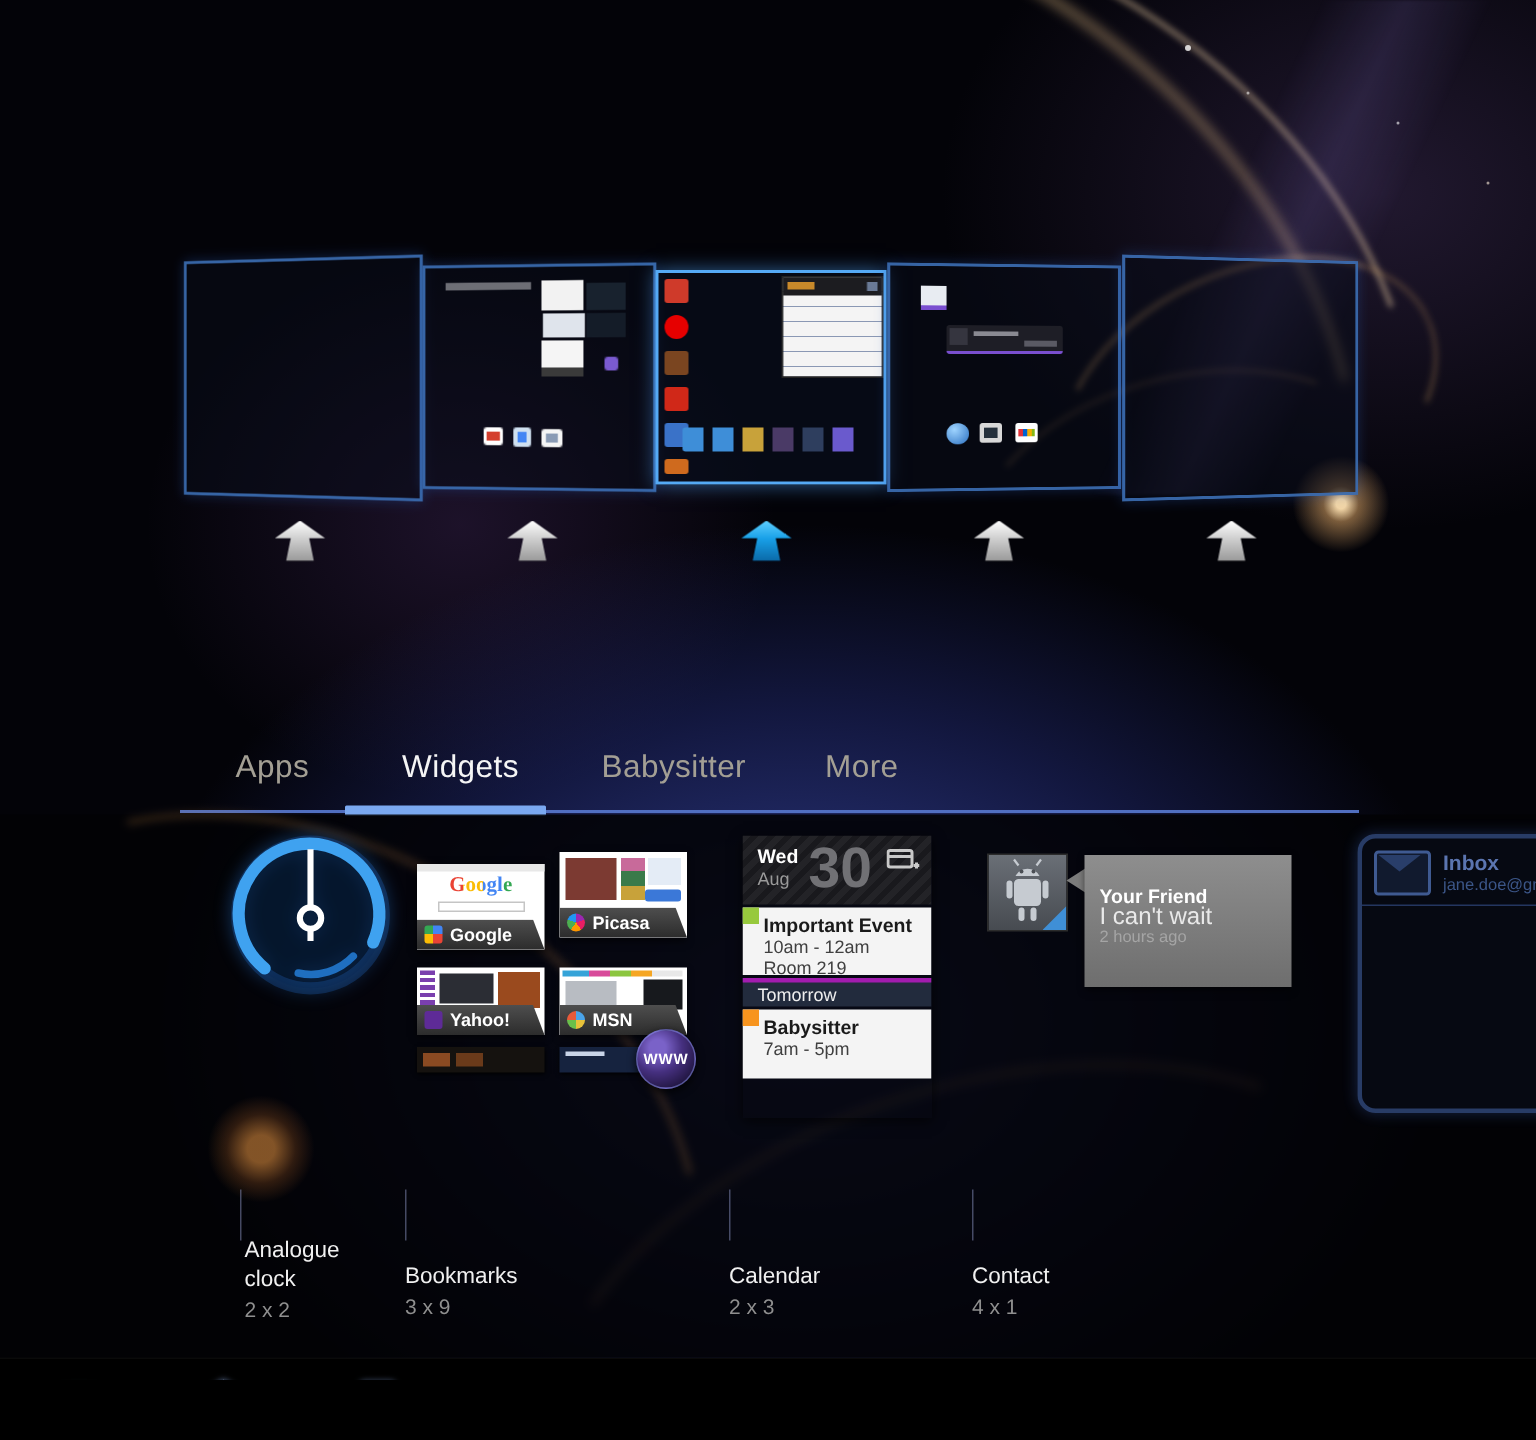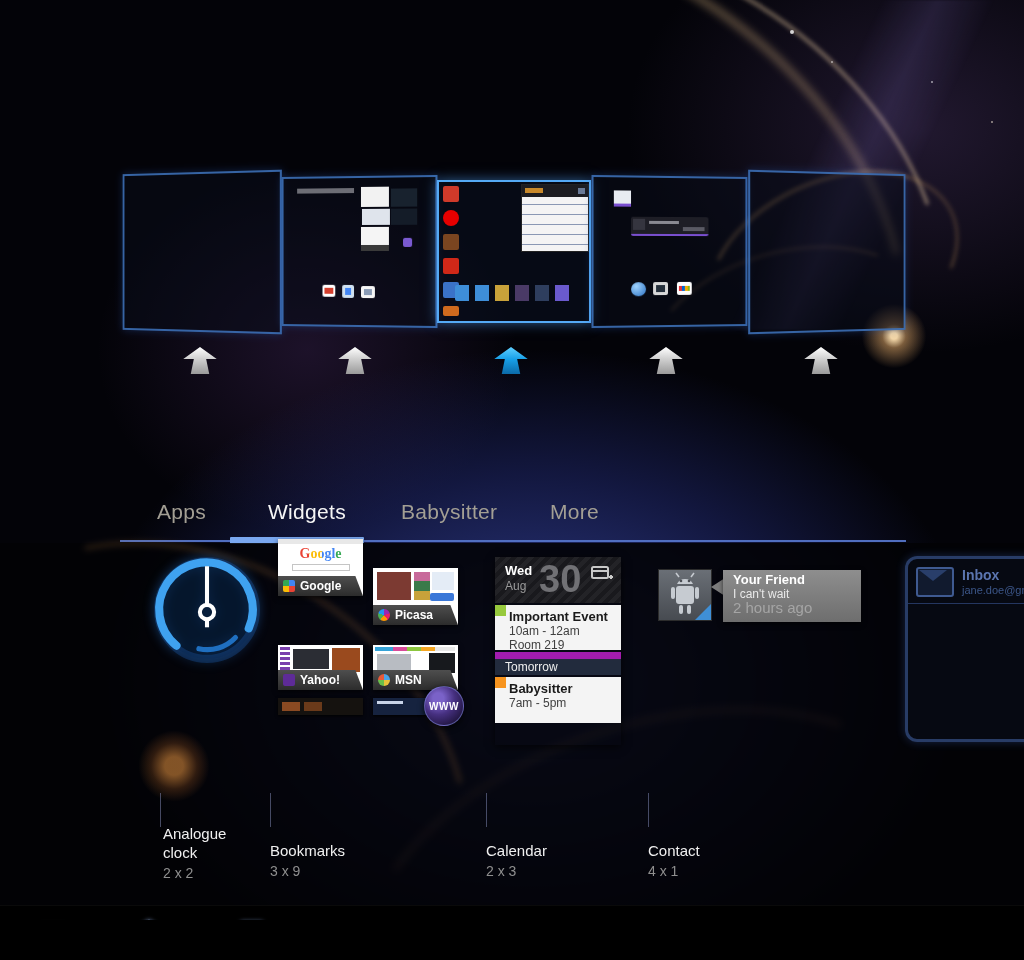--- a/index.html
+++ b/index.html
@@ -75,32 +75,32 @@
   
   .cal{position:absolute;left:495px;top:557px;width:126px;height:188px;overflow:hidden;box-shadow:0 2px 8px rgba(0,0,0,.7);}
   .cal-head{position:relative;height:46px;background:repeating-linear-gradient(135deg,#232327 0 4px,#19191d 4px 8px);}
   .cal-dayname{position:absolute;left:10px;top:7px;color:#fff;font-size:13px;font-weight:bold;line-height:14px;}
   .cal-month{position:absolute;left:10px;top:22px;color:#9a9a9a;font-size:12px;}
   .cal-daynum{position:absolute;left:44px;top:1px;color:#717175;font-size:38px;font-weight:bold;}
   .cal-card{position:relative;background:#f4f4f4;padding:4px 8px 2px 14px;margin-top:2px;}
   .cal-marker{position:absolute;left:0;top:0;width:11px;height:11px;}
   .cal-title{font-size:13px;font-weight:bold;color:#1a1a1a;line-height:15px;}
   .cal-det{font-size:12px;color:#404040;line-height:14px;}
-  .cal-band{background:#222b3d;border-top:7px solid #a21caf;color:#eee;font-size:12px;padding:1px 10px;margin-top:2px;}
+  .cal-band{background:#222b3d;border-top:3px solid #a21caf;color:#eee;font-size:12px;padding:1px 10px;margin-top:2px;}
 
   
   .ct-avatar{position:absolute;left:658px;top:569px;width:52px;height:50px;border:1px solid #2c2c2c;
      background:linear-gradient(#6a6f76,#474b51);overflow:hidden;}
   .ct-corner{position:absolute;right:0;bottom:0;width:16px;height:16px;background:#3f8fd6;clip-path:polygon(100% 0,100% 100%,0 100%);}
   .ct-point{position:absolute;left:711px;top:578px;width:0;height:0;border-top:9px solid transparent;border-bottom:9px solid transparent;border-right:14px solid #7c7c7c;}
-  .ct-bubble{position:absolute;left:723px;top:570px;width:118px;height:48px;padding:2px 10px;
+  .ct-bubble{position:absolute;left:723px;top:570px;width:118px;height:48px;padding:20px 10px;
      background:linear-gradient(#8e8e8e,#6e6e6e);box-shadow:0 2px 5px rgba(0,0,0,.6);}
   .ct-name{color:#fff;font-weight:bold;font-size:13px;line-height:15px;}
-  .ct-msg{color:#e9e9e9;font-size:12px;line-height:14px;}
-  .ct-time{color:#a5a5a5;font-size:15px;line-height:13px;}
+  .ct-msg{color:#e9e9e9;font-size:16px;line-height:14px;}
+  .ct-time{color:#a5a5a5;font-size:11px;line-height:13px;}
 
   
   .em{position:absolute;left:905px;top:556px;width:150px;height:180px;border-radius:12px;
       border:3px solid rgba(80,120,200,.55);background:rgba(8,12,24,.85);opacity:.85;
       box-shadow:0 0 10px rgba(60,100,190,.4);overflow:hidden;}
   .em-head{display:flex;gap:8px;padding:8px 6px 6px 8px;border-bottom:1px solid #2a4070;}
   .em-env{width:34px;height:26px;background:#141f36;border:2px solid #4a6aaa;border-radius:3px;position:relative;flex:0 0 auto;}
   .em-env:before{content:"";position:absolute;left:1px;top:1px;border-left:14px solid transparent;border-right:14px solid transparent;border-top:11px solid #30497c;}
   .em-inbox{color:#6b8ace;font-weight:bold;font-size:14px;line-height:17px;}
   .em-addr{color:#46659f;font-size:11px;white-space:nowrap;}
@@ -204,21 +204,21 @@
   <svg class="abs" style="left:151px;top:554px;filter:drop-shadow(0 0 6px rgba(40,130,230,.45));" width="112" height="112" viewBox="0 0 110 110">
     <circle cx="55" cy="55" r="48" fill="rgba(0,18,40,.4)" stroke="rgba(30,90,170,.35)" stroke-width="8"></circle>
     <path d="M 25 90 A 46 46 0 1 1 96 73" fill="none" stroke="#3fa2f0" stroke-width="8" stroke-linecap="round"></path>
     <path d="M 83 82 A 38 38 0 0 1 47 93" fill="none" stroke="#1f6fc0" stroke-width="5" stroke-linecap="round"></path>
     <line x1="55" y1="50" x2="55" y2="12" stroke="#ffffff" stroke-width="4"></line>
     <circle cx="55" cy="57" r="7" fill="none" stroke="#ffffff" stroke-width="4"></circle>
     <line x1="55" y1="64" x2="55" y2="72" stroke="#ffffff" stroke-width="4"></line>
   </svg>
 
   <div class="abs" style="left:0;top:0;width:0;height:0;">
-    <div class="bm-card" style="left:278px;top:539px;">
+    <div class="bm-card" style="left:278px;top:576px;">
       <div style="position:absolute;left:0;top:0;width:100%;height:5px;background:#e8e8e8;"></div>
       <div style="position:absolute;left:0;top:7px;width:100%;text-align:center;" class="g-logo">Google</div>
       <div style="position:absolute;left:14px;top:25px;width:56px;height:5px;border:1px solid #c5c5c5;"></div>
       <div class="bm-bar">
           <span class="favicon" style="background:conic-gradient(#4285f4 0 25%,#ea4335 0 50%,#fbbc05 0 75%,#34a853 0);"></span>
           <span>Google</span>
         </div>
     </div>
     <div class="bm-card" style="left:373px;top:568px;">
       <div style="position:absolute;left:4px;top:4px;width:34px;height:28px;background:#7c3a32;"></div>

